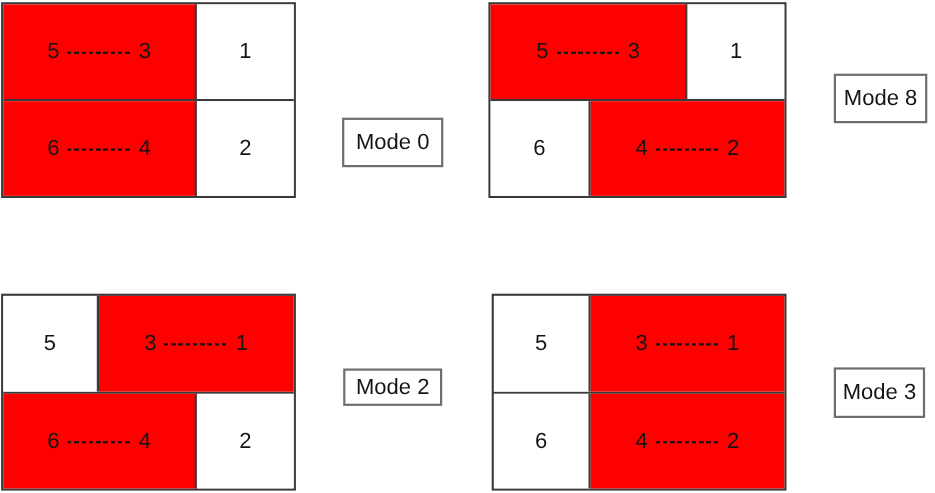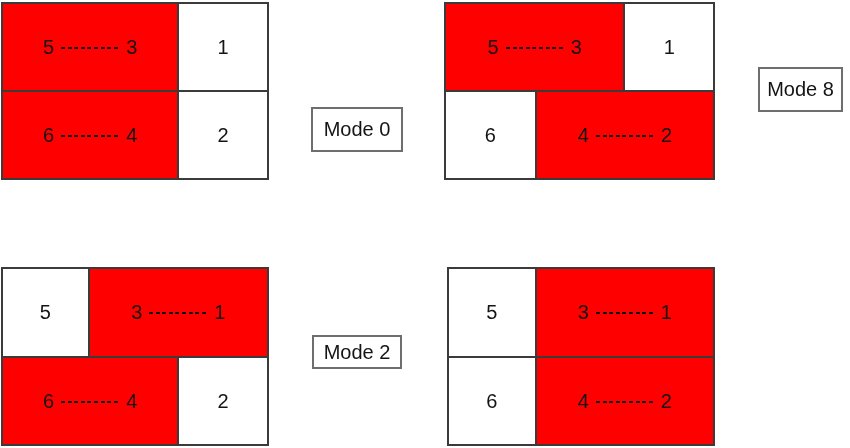--- a/index.html
+++ b/index.html
@@ -178,13 +178,16 @@
         </div>
         <div class="cell red" style="width: 66.8%;">
           <div class="pair">
             <span class="num">4</span>
             <div class="dash"></div>
             <span class="num">2</span>
           </div>
         </div>
       </div>
     </div>
+  <div class="label-box" id="label-3">
+    <span>Mode 3</span>
+  </div>
 </div>
 
 </body></html>

